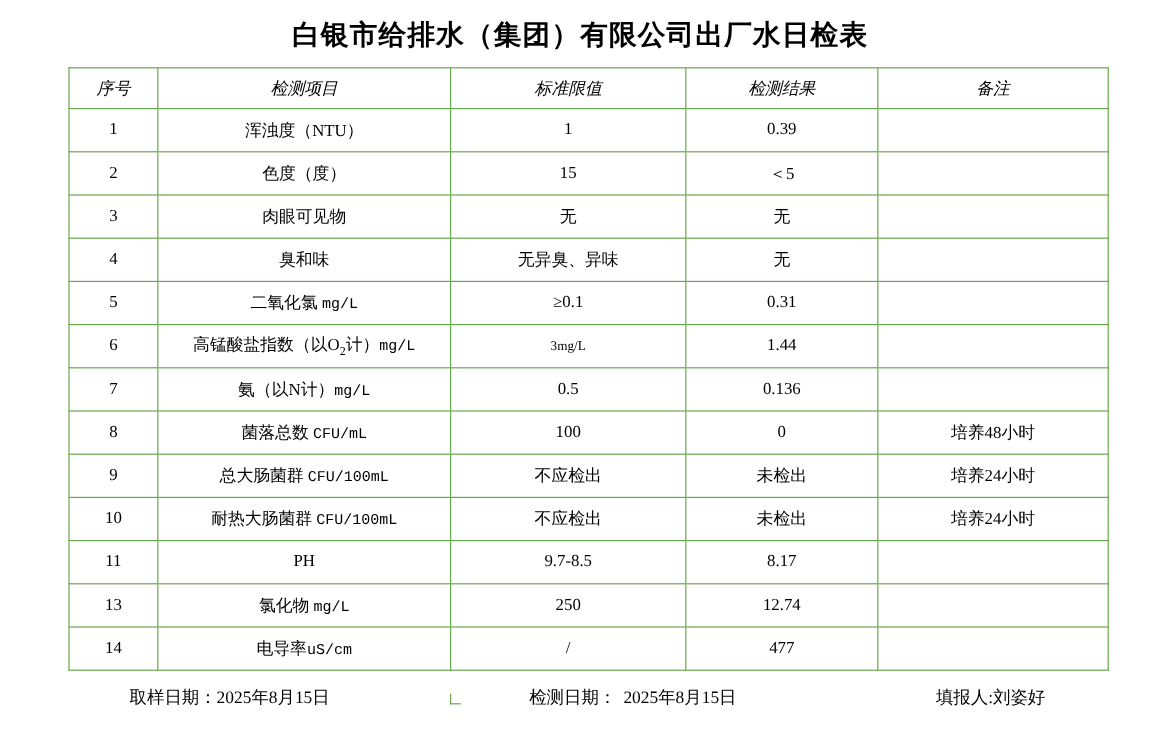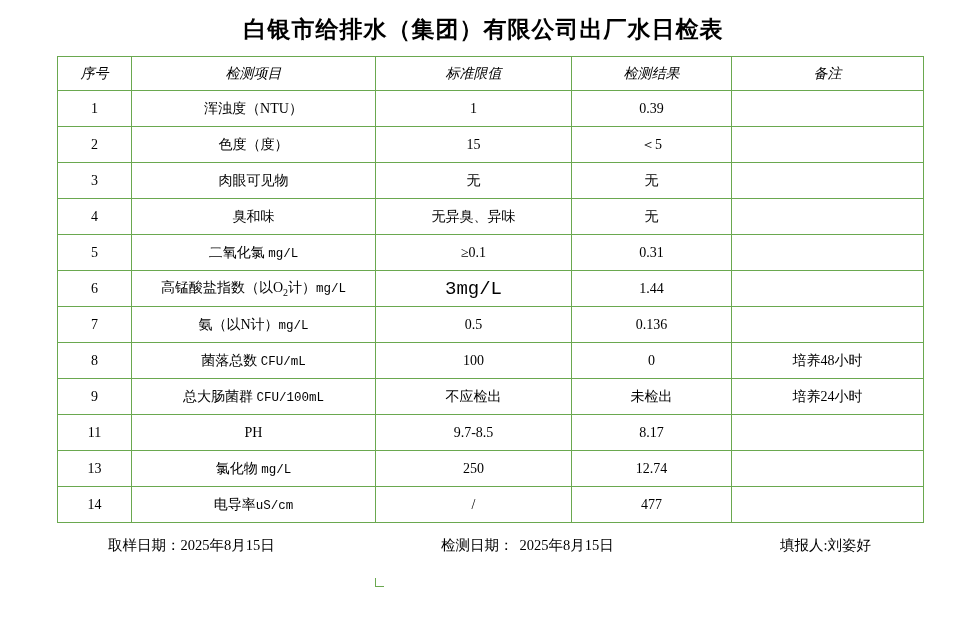--- a/index.html
+++ b/index.html
@@ -65,22 +65,22 @@
     white-space: nowrap;
     text-align: right;
   }
   
   .unit {
     font-family: "Liberation Mono", monospace;
     font-size: 12.5px;
     letter-spacing: 0px;
   }
   .mono {
-    font-family: Liberation Mono, monospace;
-    font-size: 19px;
+    font-family: Liberation Serif, serif;
+    font-size: 11px;
   }
   .sub {
     font-size: 10px;
     vertical-align: sub;
     font-family: "Liberation Serif", serif;
   }
   .footer {
     display: flex;
     justify-content: space-between;
     padding: 13px 96px 0 108px;
@@ -182,20 +182,27 @@
         <tr>
           <td>8</td>
           <td><span class="cell-main">菌落总数&nbsp;<span class="unit">CFU/mL</span></span></td>
           <td>100</td>
           <td>0</td>
           <td>培养48小时</td>
         </tr>
         <tr>
           <td>9</td>
           <td><span class="cell-main">总大肠菌群&nbsp;<span class="unit">CFU/100mL</span></span></td>
+          <td>不应检出</td>
+          <td>未检出</td>
+          <td>培养24小时</td>
+        </tr>
+        <tr>
+          <td>10</td>
+          <td><span class="cell-main">耐热大肠菌群&nbsp;<span class="unit">CFU/100mL</span></span></td>
           <td>不应检出</td>
           <td>未检出</td>
           <td>培养24小时</td>
         </tr>
         <tr>
           <td>11</td>
           <td>PH</td>
           <td>9.7-8.5</td>
           <td>8.17</td>
           <td></td>

